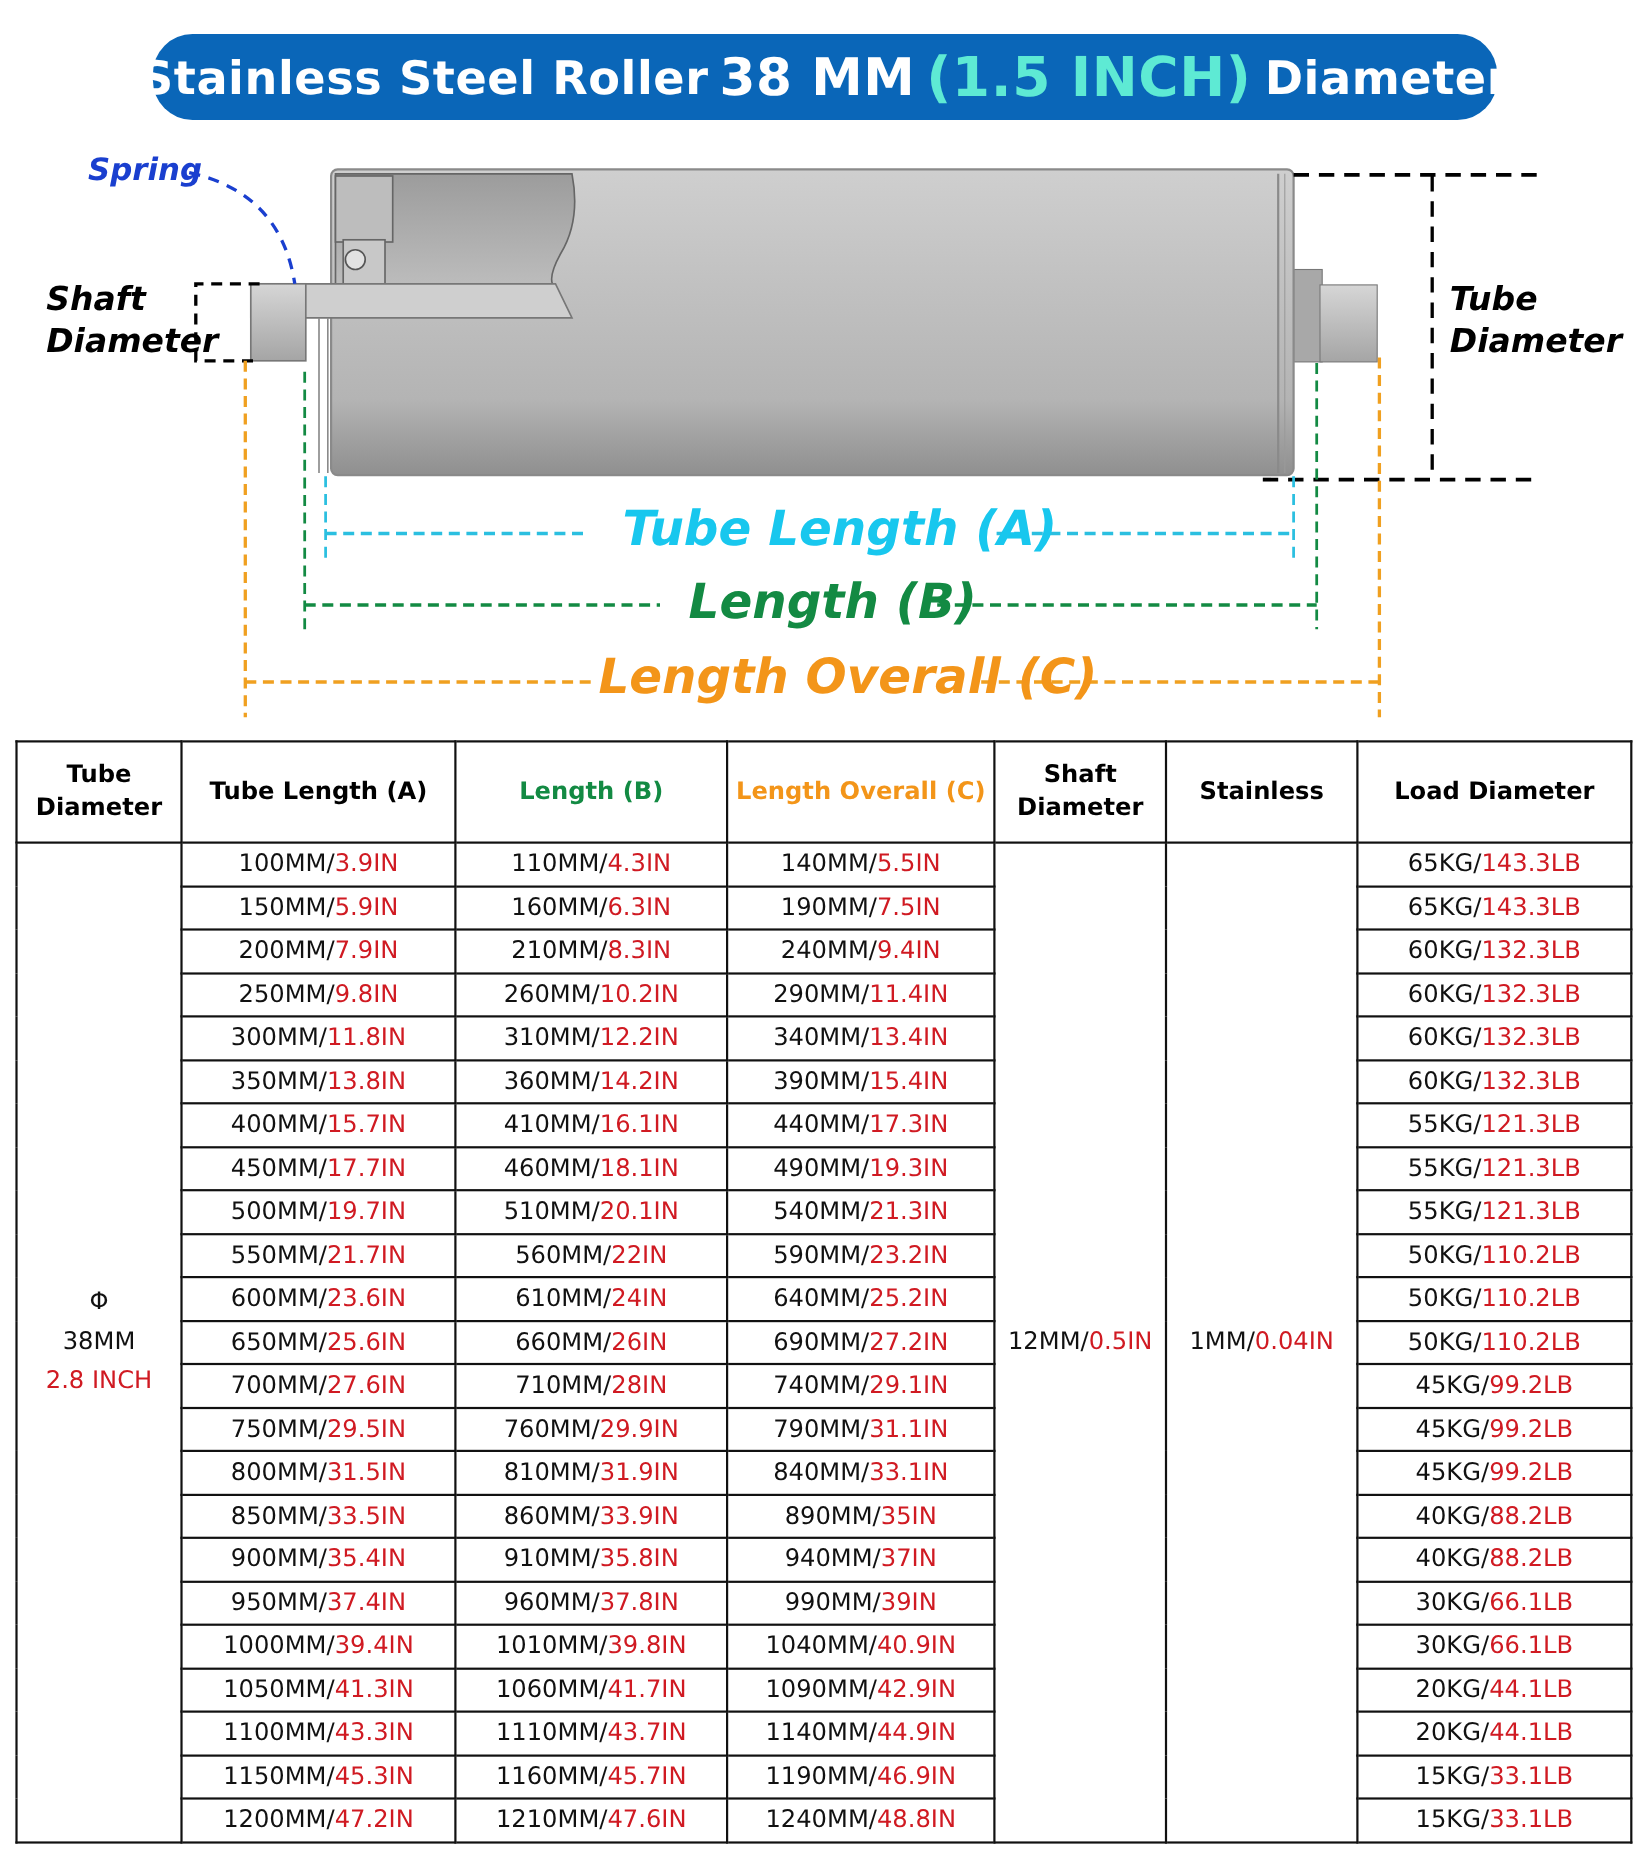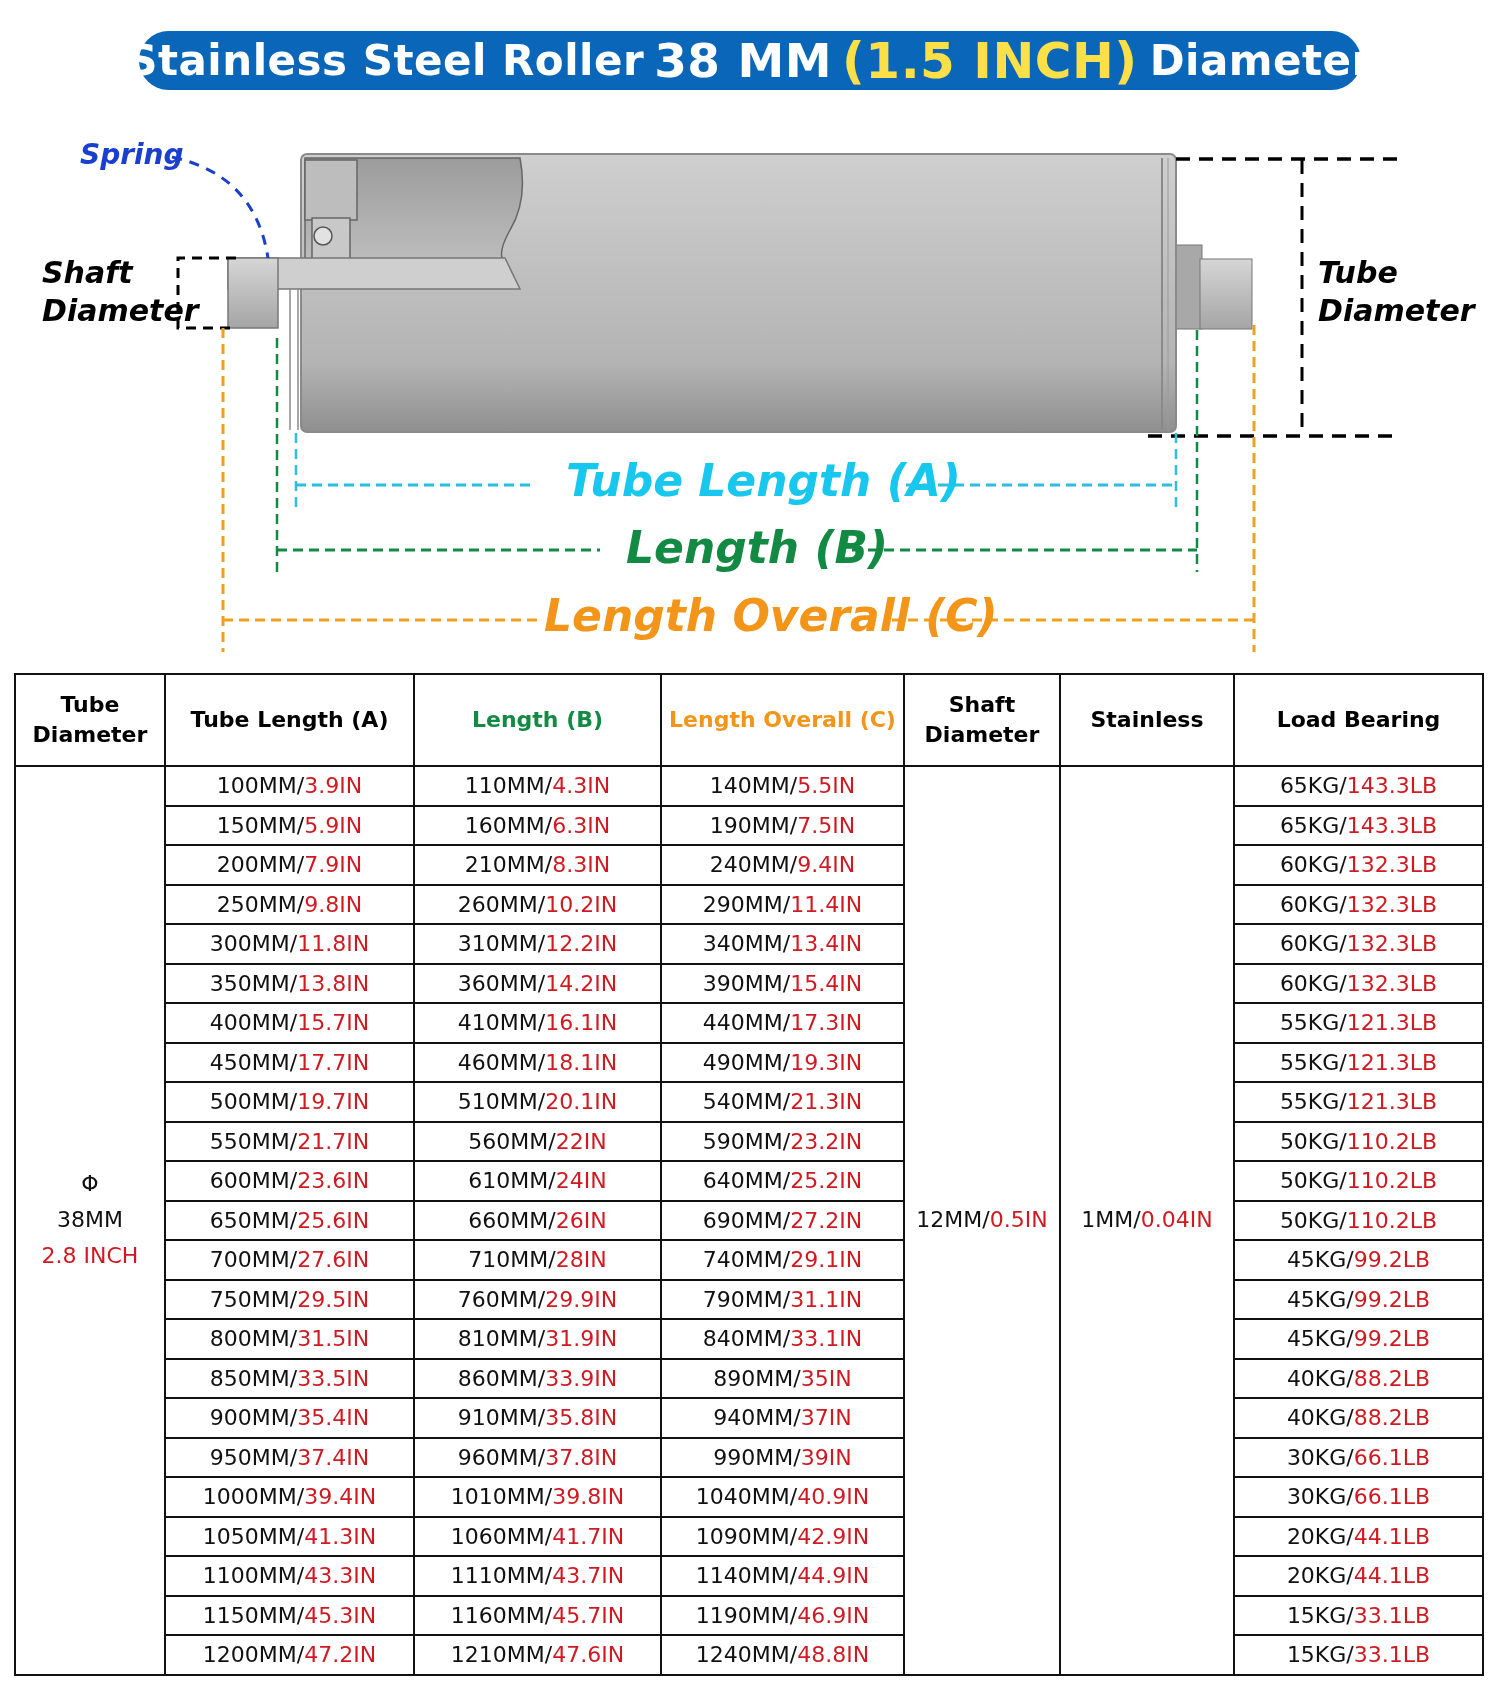--- a/index.html
+++ b/index.html
@@ -1,19 +1,19 @@
 <!DOCTYPE html>
 <html><head>
 <meta charset="utf-8">
 <style>
   html,body{margin:0;padding:0;background:#fff;}
   body{width:1499px;height:1697px;position:relative;overflow:hidden;font-family:"DejaVu Sans",sans-serif;}
-  .title-pill{position:absolute;left:139px;top:31px;width:1222px;height:59px;background:#0a66b8;border-radius:36px;display:flex;align-items:center;justify-content:center;color:#fff;font-family:"DejaVu Sans",sans-serif;font-weight:bold;font-size:42px;letter-spacing:0.5px;white-space:nowrap;}
+  .title-pill{position:absolute;left:139px;top:31px;width:1222px;height:78px;background:#0a66b8;border-radius:36px;display:flex;align-items:center;justify-content:center;color:#fff;font-family:"DejaVu Sans",sans-serif;font-weight:bold;font-size:42px;letter-spacing:0.5px;white-space:nowrap;}
   .title-pill .big{font-size:47px;margin:0 10px;}
-  .title-pill .red{color:#fde047;font-size:50px;margin-right:12px;}
+  .title-pill .red{color:#5eead4;font-size:50px;margin-right:12px;}
   .diagram{position:absolute;left:0;top:110px;width:1451px;height:560px;}
   .lbl{position:absolute;font-family:"DejaVu Sans",sans-serif;font-weight:bold;font-style:italic;white-space:nowrap;}
   .lbl-black{color:#000;font-size:30px;line-height:38px;}
   .lbl-spring{color:#1a3fcf;font-size:28px;}
   .lbl-a{color:#18c7ee;font-size:44px;}
   .lbl-b{color:#138a43;font-size:44px;}
   .lbl-c{color:#f39519;font-size:44px;}
   table.spec{position:absolute;left:14px;top:673px;width:1468px;border-collapse:collapse;table-layout:fixed;font-family:"DejaVu Sans",sans-serif;}
   table.spec th,table.spec td{border:2.5px solid #111;text-align:center;padding:0;}
   table.spec th{height:90px;font-size:22px;font-weight:bold;line-height:30px;}
@@ -114,21 +114,21 @@
       <col style="width:249px">
   </colgroup>
   <thead>
     <tr>
       <th><span>Tube</span><br><span>Diameter</span></th>
       <th>Tube Length (A)</th>
       <th class="hdr-b">Length (B)</th>
       <th class="hdr-c">Length Overall (C)</th>
       <th><span>Shaft</span><br><span>Diameter</span></th>
       <th>Stainless</th>
-      <th>Load Bearing</th>
+      <th>Load Diameter</th>
     </tr>
   </thead>
   <tbody id="spec-body">
       <tr>
         <td class="merged" rowspan="23">
         <span>Φ</span><br>
         <span>38MM</span><br>
         <span class="r">2.8 INCH</span></td>
         <td><span>100MM/</span><span class="r">3.9IN</span></td>
         <td><span>110MM/</span><span class="r">4.3IN</span></td>

